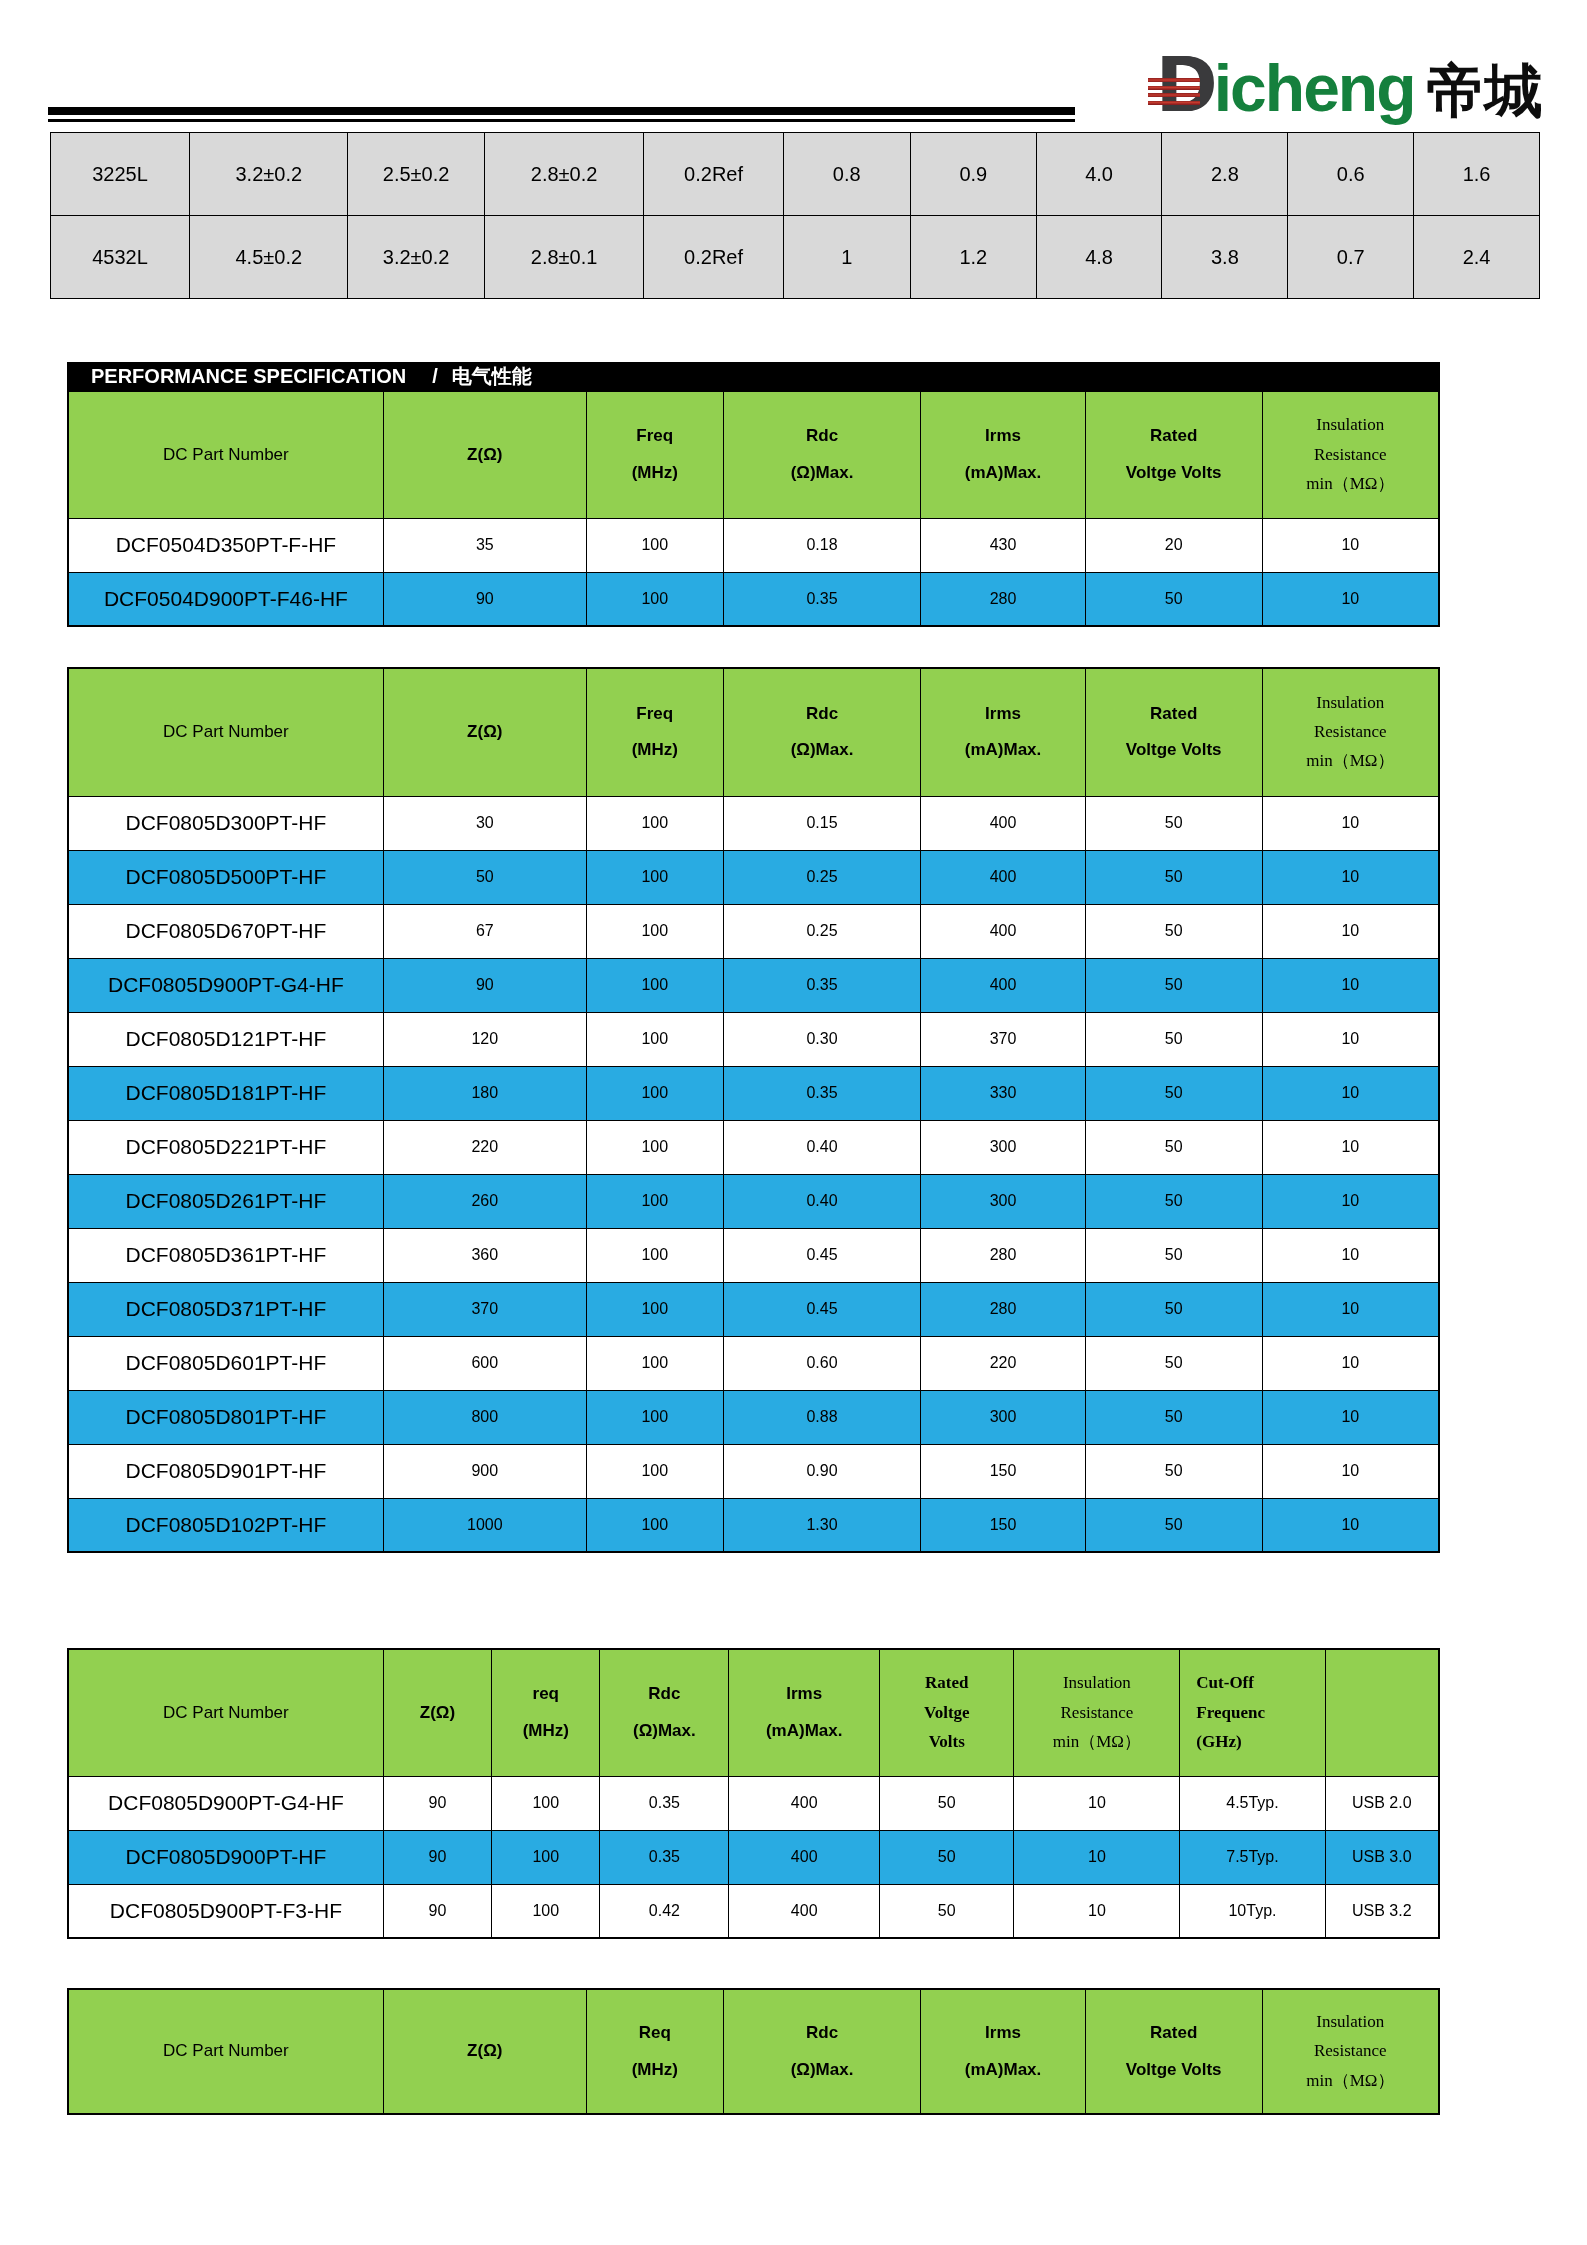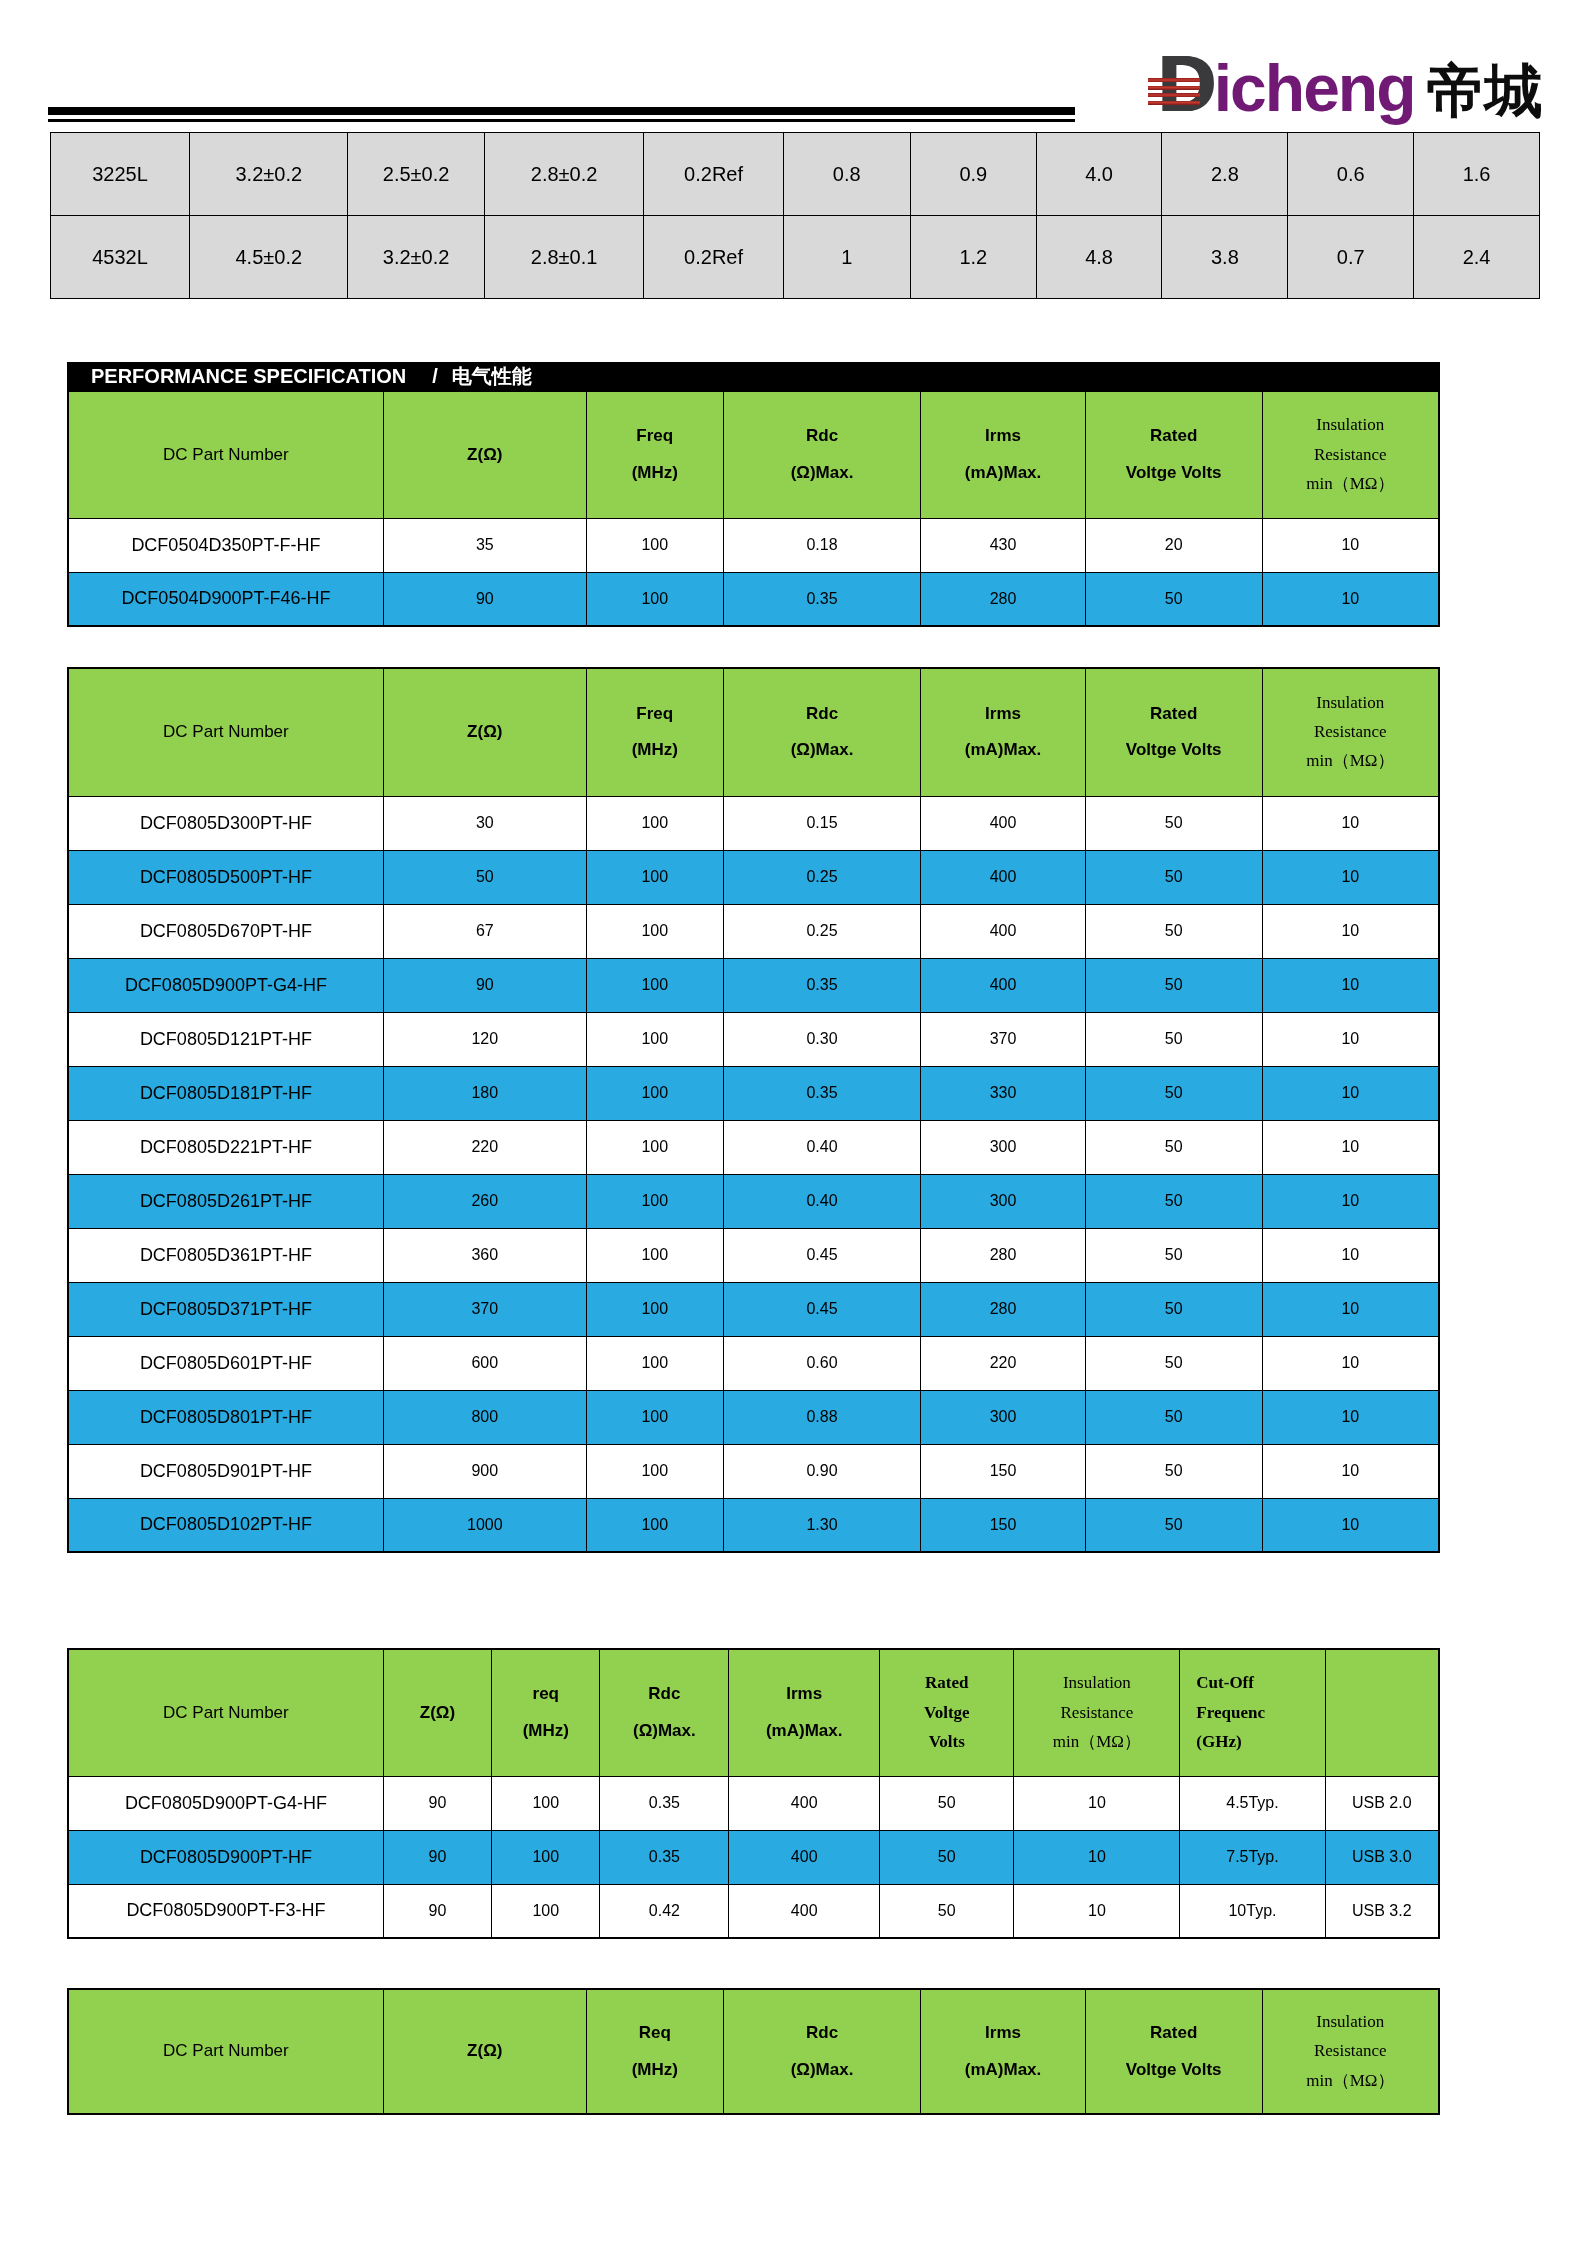--- a/index.html
+++ b/index.html
@@ -15,21 +15,21 @@
   .rule-thin  { position:absolute; left:48px; top:119px; width:1027px; height:3px; background:#000; }
 
   .logo { position:absolute; left:1158px; top:44px; height:78px;
           display:flex; align-items:baseline; white-space:nowrap; }
   .logo-d { position:relative; font-size:80px; font-weight:bold; color:#3A3A3C;
             line-height:1; letter-spacing:-2px;
             text-shadow:1.5px 0 0 #3A3A3C, -1px 0 0 #3A3A3C; }
   .logo-stripes { position:absolute; left:-10px; top:34px; width:52px; height:27px;
             background:repeating-linear-gradient(to bottom,
               #8d1f1f 0px, #c23a2e 2px, #8d1f1f 4px, rgba(0,0,0,0) 4px, rgba(0,0,0,0) 7.5px); }
-  .logo-rest { font-size:66px; font-weight:bold; color:#701a75; letter-spacing:-2px; line-height:1; }
+  .logo-rest { font-size:66px; font-weight:bold; color:#15803d; letter-spacing:-2px; line-height:1; }
   .logo-cn { font-size:58px; font-weight:bold; color:#0d0d0d; margin-left:12px; line-height:1;
              font-family:"Liberation Sans", sans-serif; }
 
   
   table { position:absolute; border-collapse:collapse; table-layout:fixed; }
 
   
   .dim { left:50px; top:132px; width:1490px; }
   .dim td { background:#D9D9D9; border:1.5px solid #000; height:83px;
             text-align:center; vertical-align:middle; font-size:20px; }
@@ -39,21 +39,21 @@
   .perf { border:2px solid #000; }
   .perf thead tr { height:127px; }
   .perf tbody tr { height:54px; }
   .perf th { background:#92D050; font-weight:bold; font-size:17px; }
   .perf th.plain { font-weight:normal; }
   .perf th .ln { line-height:1.2; margin:16px 0; }
   .perf th.l3 .ln { margin:9px 8px;font-family:Liberation Serif, serif; }
   .perf th.left { text-align:left; padding-left:8px; }
   .perf td { font-size:16px; background:#fff; }
   .perf tbody tr:nth-child(even) td { background:#29ABE2; }
-  .perf td:first-child { font-size:18px; }
+  .perf td:first-child { font-size:21px; }
 
   #table1 { left:67px; top:390px;  width:1373px; }
   #table2 { left:67px; top:667px;  width:1373px; }
   #table2 thead tr { height:128px; }
   #table3 { left:67px; top:1648px; width:1373px; }
   #table4 { left:67px; top:1988px; width:1373px; }
   #table4 thead tr { height:125px; }
 
   
   .section-bar { position:absolute; left:67px; top:362px; width:1373px; height:29px;

